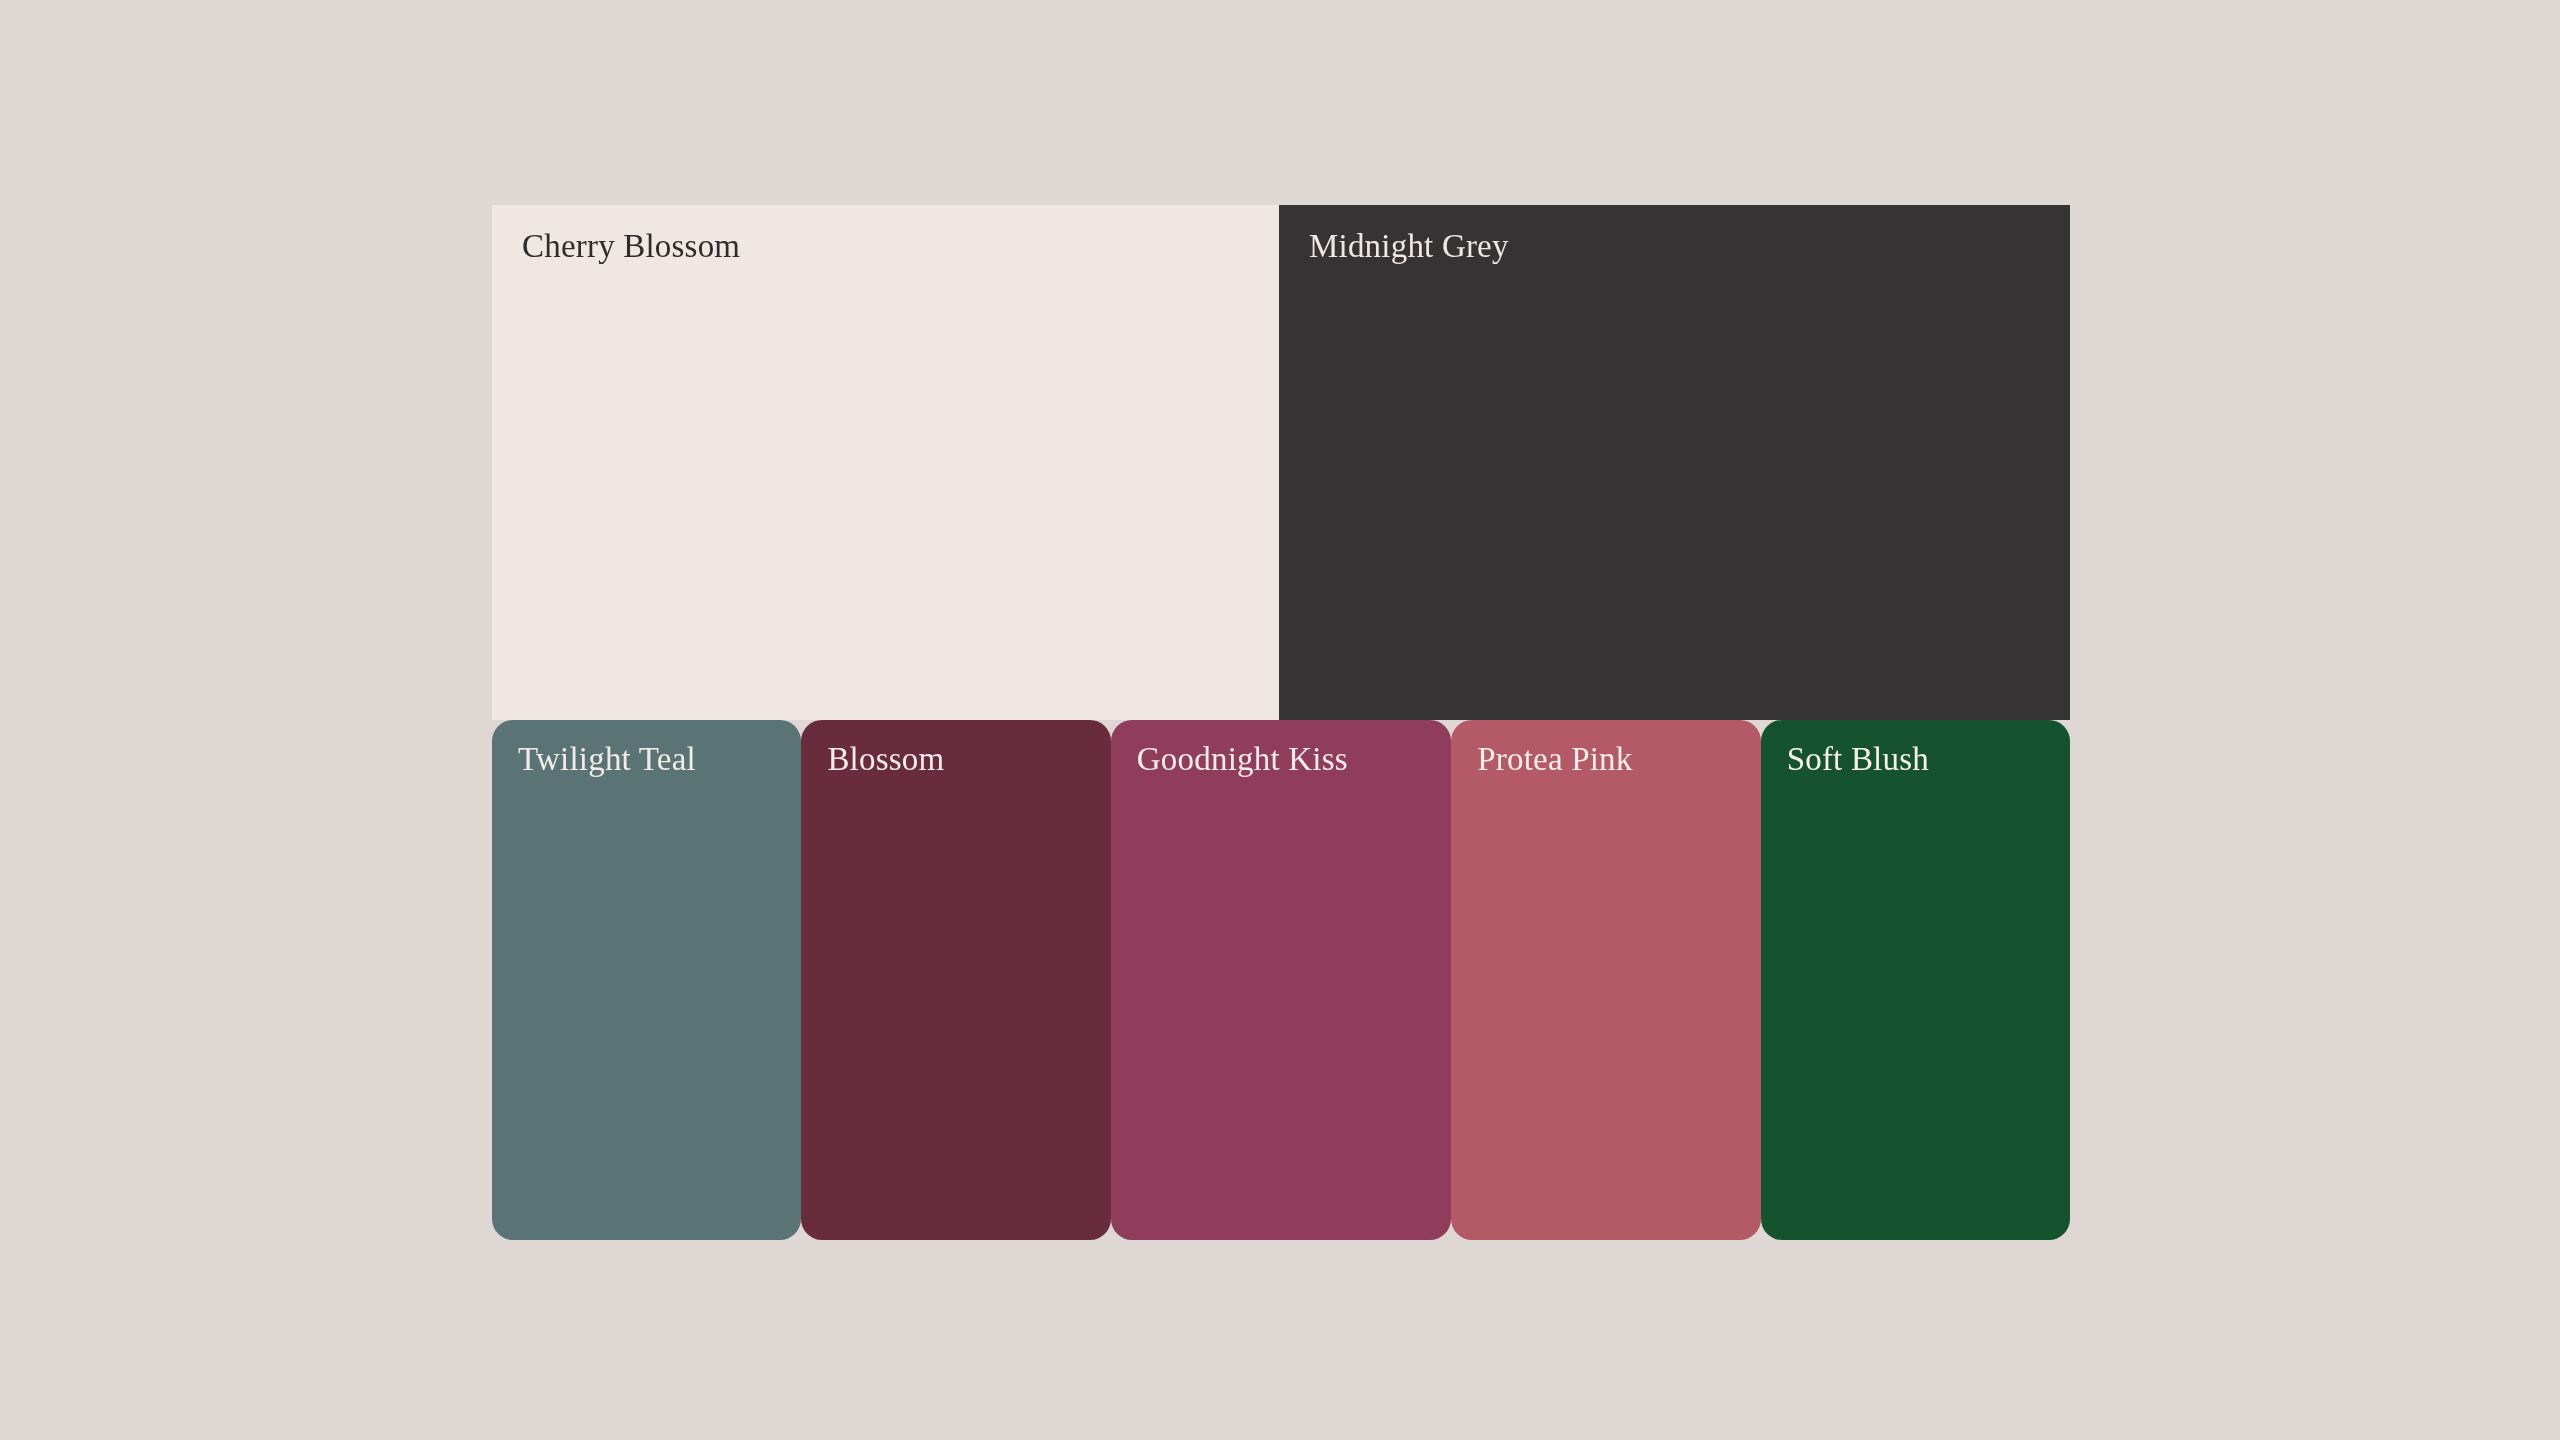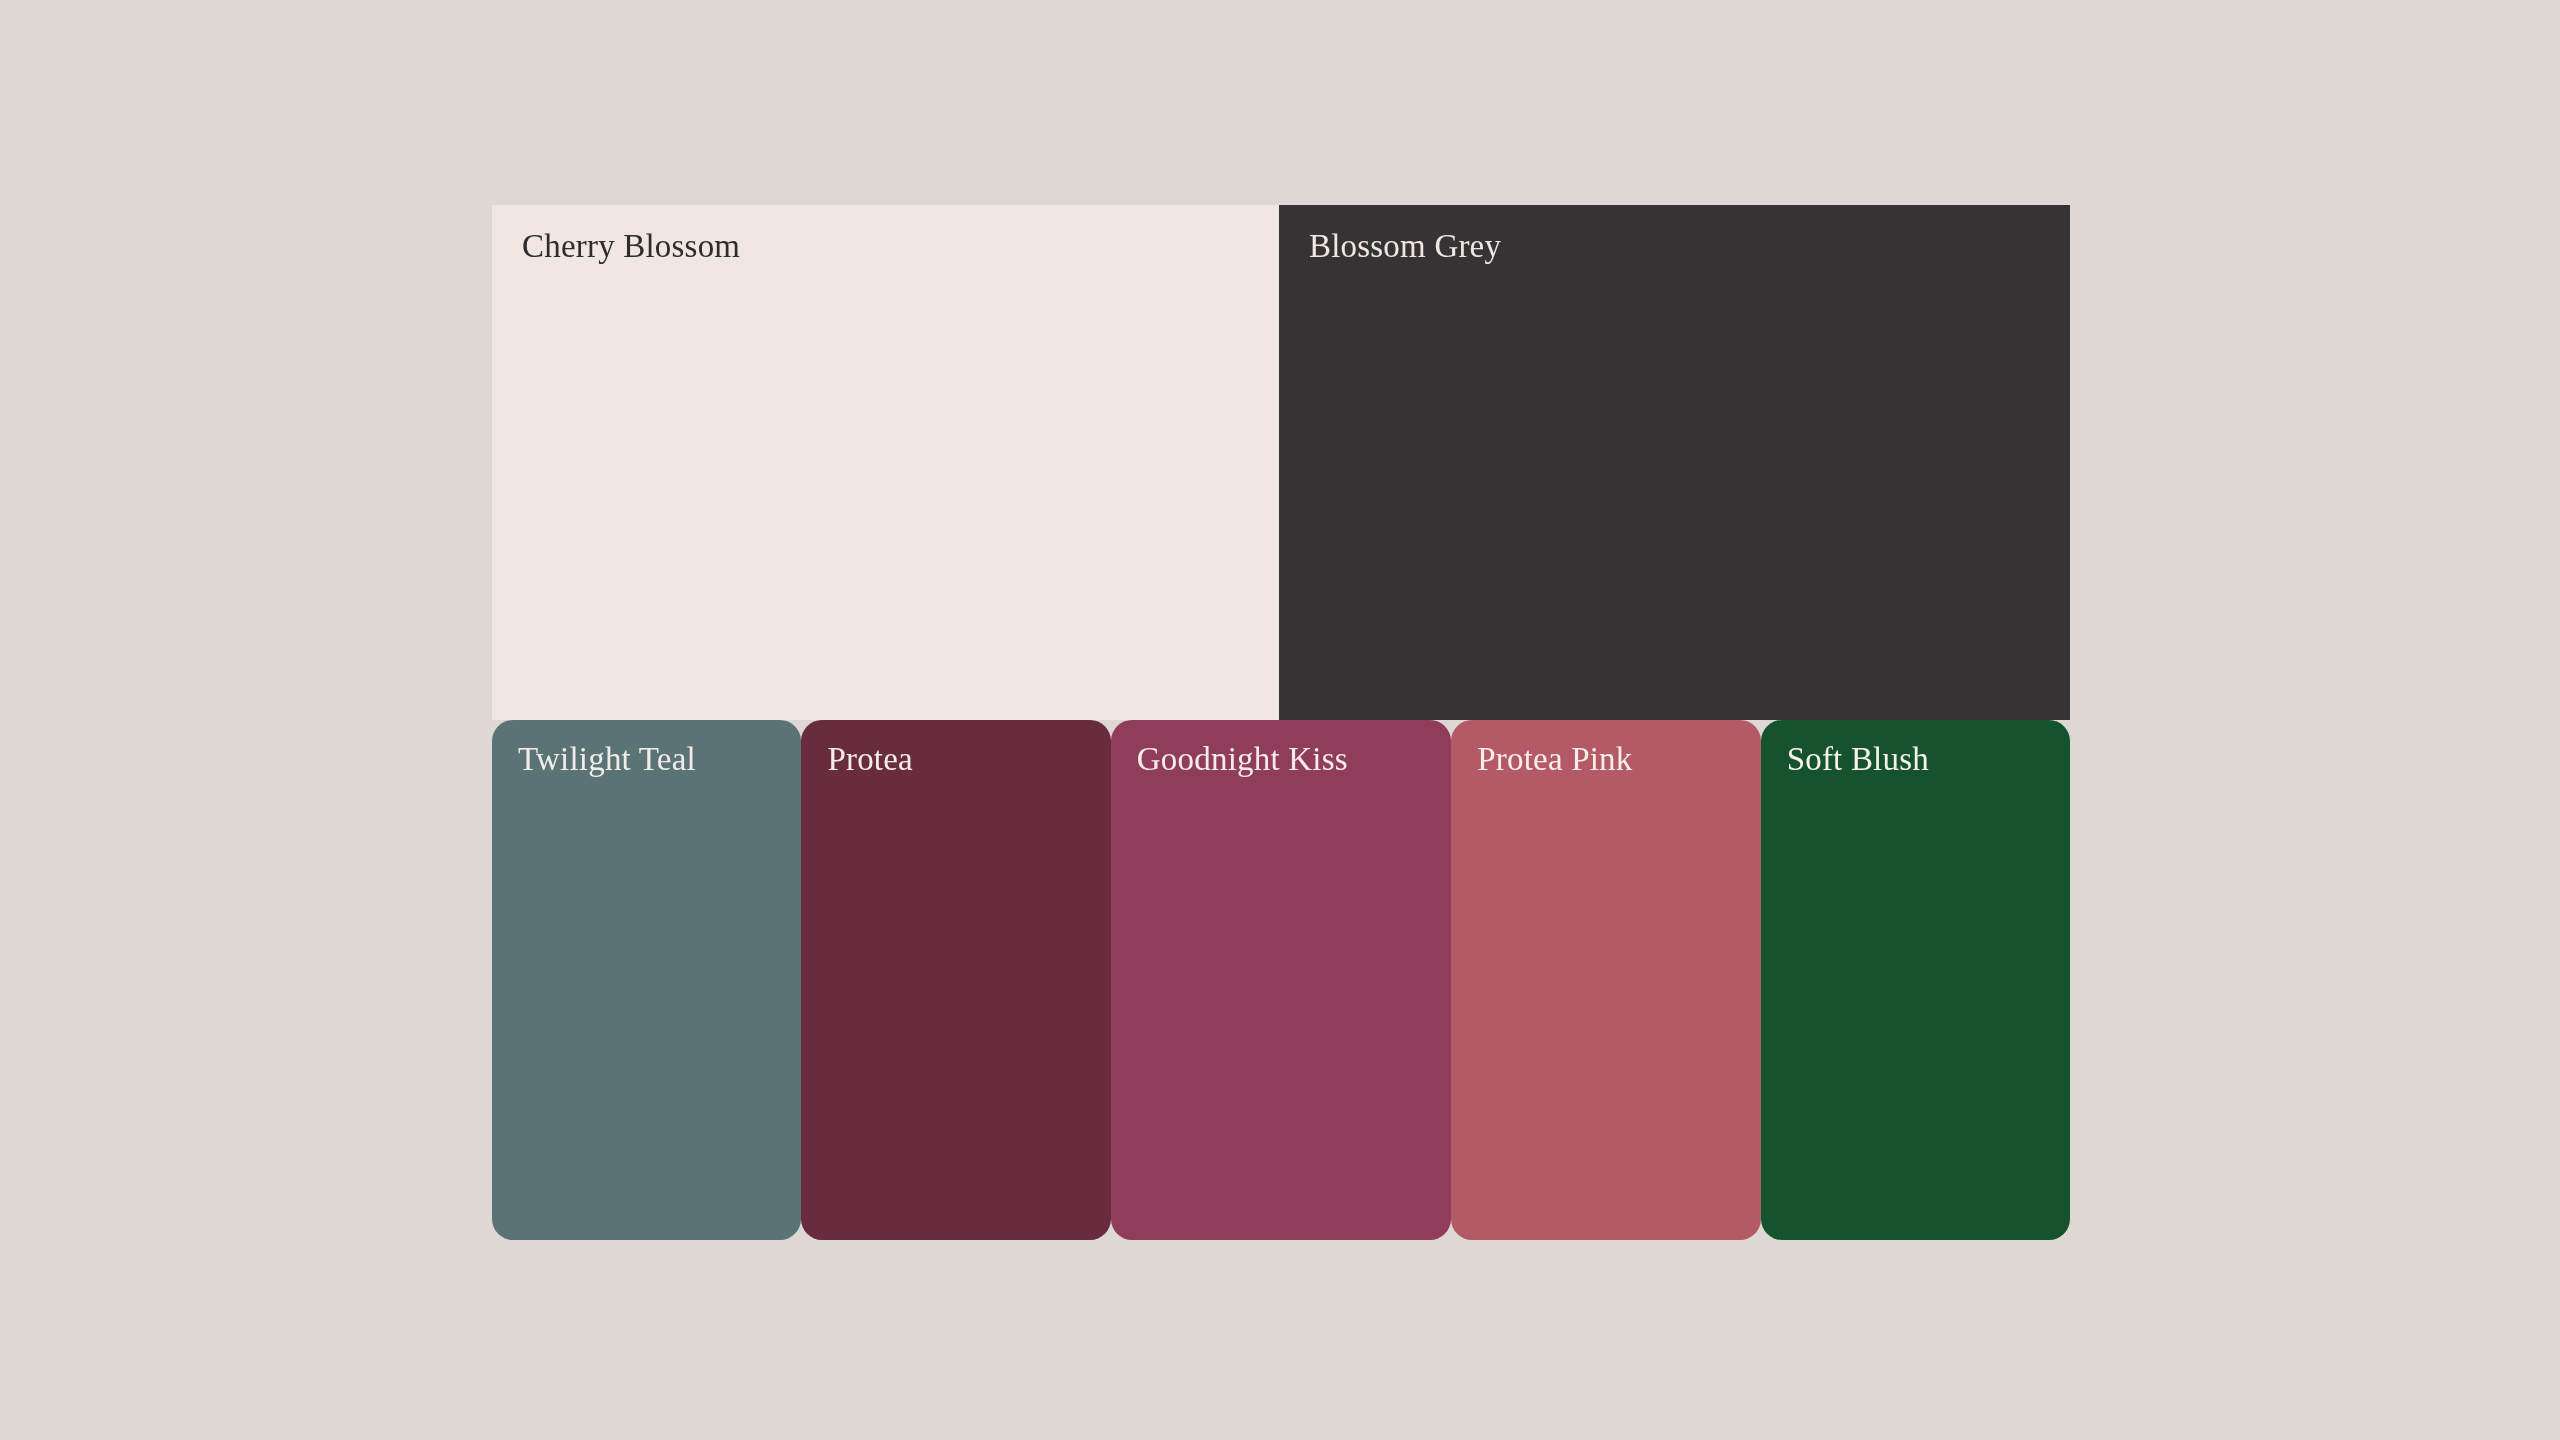--- a/index.html
+++ b/index.html
@@ -74,33 +74,33 @@
 
 <div id="palette-board">
 
   <div class="row-top">
 
     <div class="swatch" style="background-color: rgb(240, 231, 226); padding-left: 20px;">
       <span class="swatch-label" style="color: rgb(47, 44, 43);">Cherry Blossom</span>
     </div>
 
     <div class="swatch" style="background-color: rgb(53, 51, 52);">
-      <span class="swatch-label" style="color: rgb(239, 231, 227);">Blossom Grey</span>
+      <span class="swatch-label" style="color: rgb(239, 231, 227);">Midnight Grey</span>
     </div>
 
   </div>
 
   <div class="row-bottom">
 
     <div class="swatch" style="background-color: rgb(90, 115, 117);">
       <span class="swatch-label" style="color: rgb(242, 236, 233);">Twilight Teal</span>
     </div>
 
     <div class="swatch" style="background-color: rgb(104, 44, 62);">
-      <span class="swatch-label" style="color: rgb(244, 236, 233);">Protea</span>
+      <span class="swatch-label" style="color: rgb(244, 236, 233);">Blossom</span>
     </div>
 
     <div class="swatch" style="background-color: rgb(143, 61, 91); padding-left: 31px;">
       <span class="swatch-label" style="color: rgb(245, 236, 233);">Goodnight Kiss</span>
     </div>
 
     <div class="swatch" style="background-color: rgb(180, 90, 102);">
       <span class="swatch-label" style="color: rgb(247, 238, 234);">Protea Pink</span>
     </div>
 

